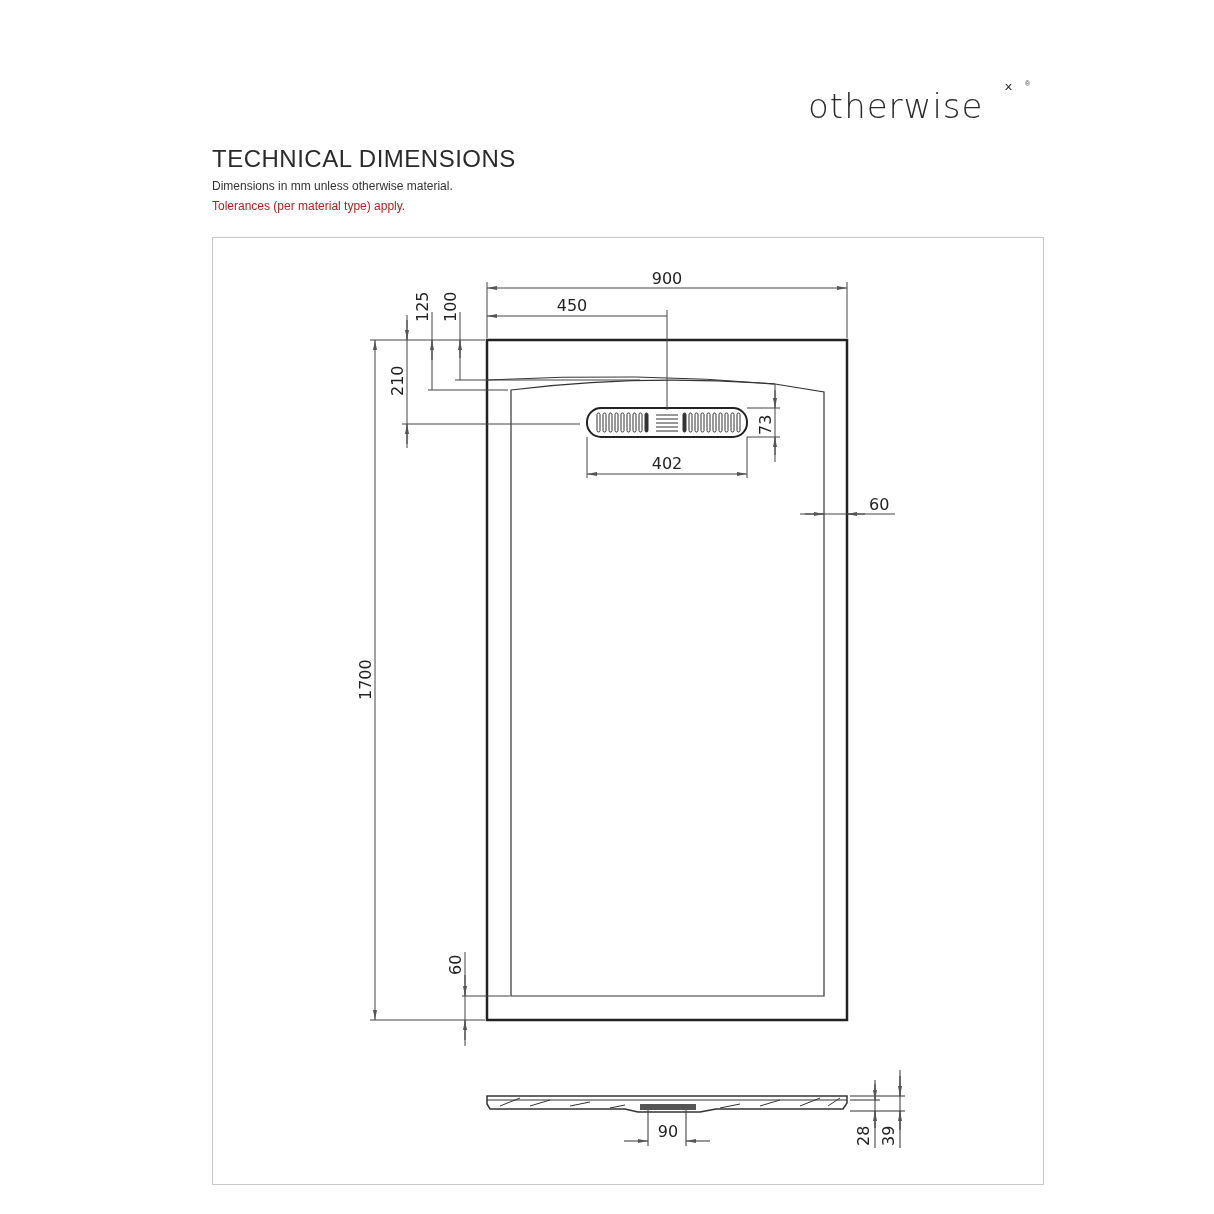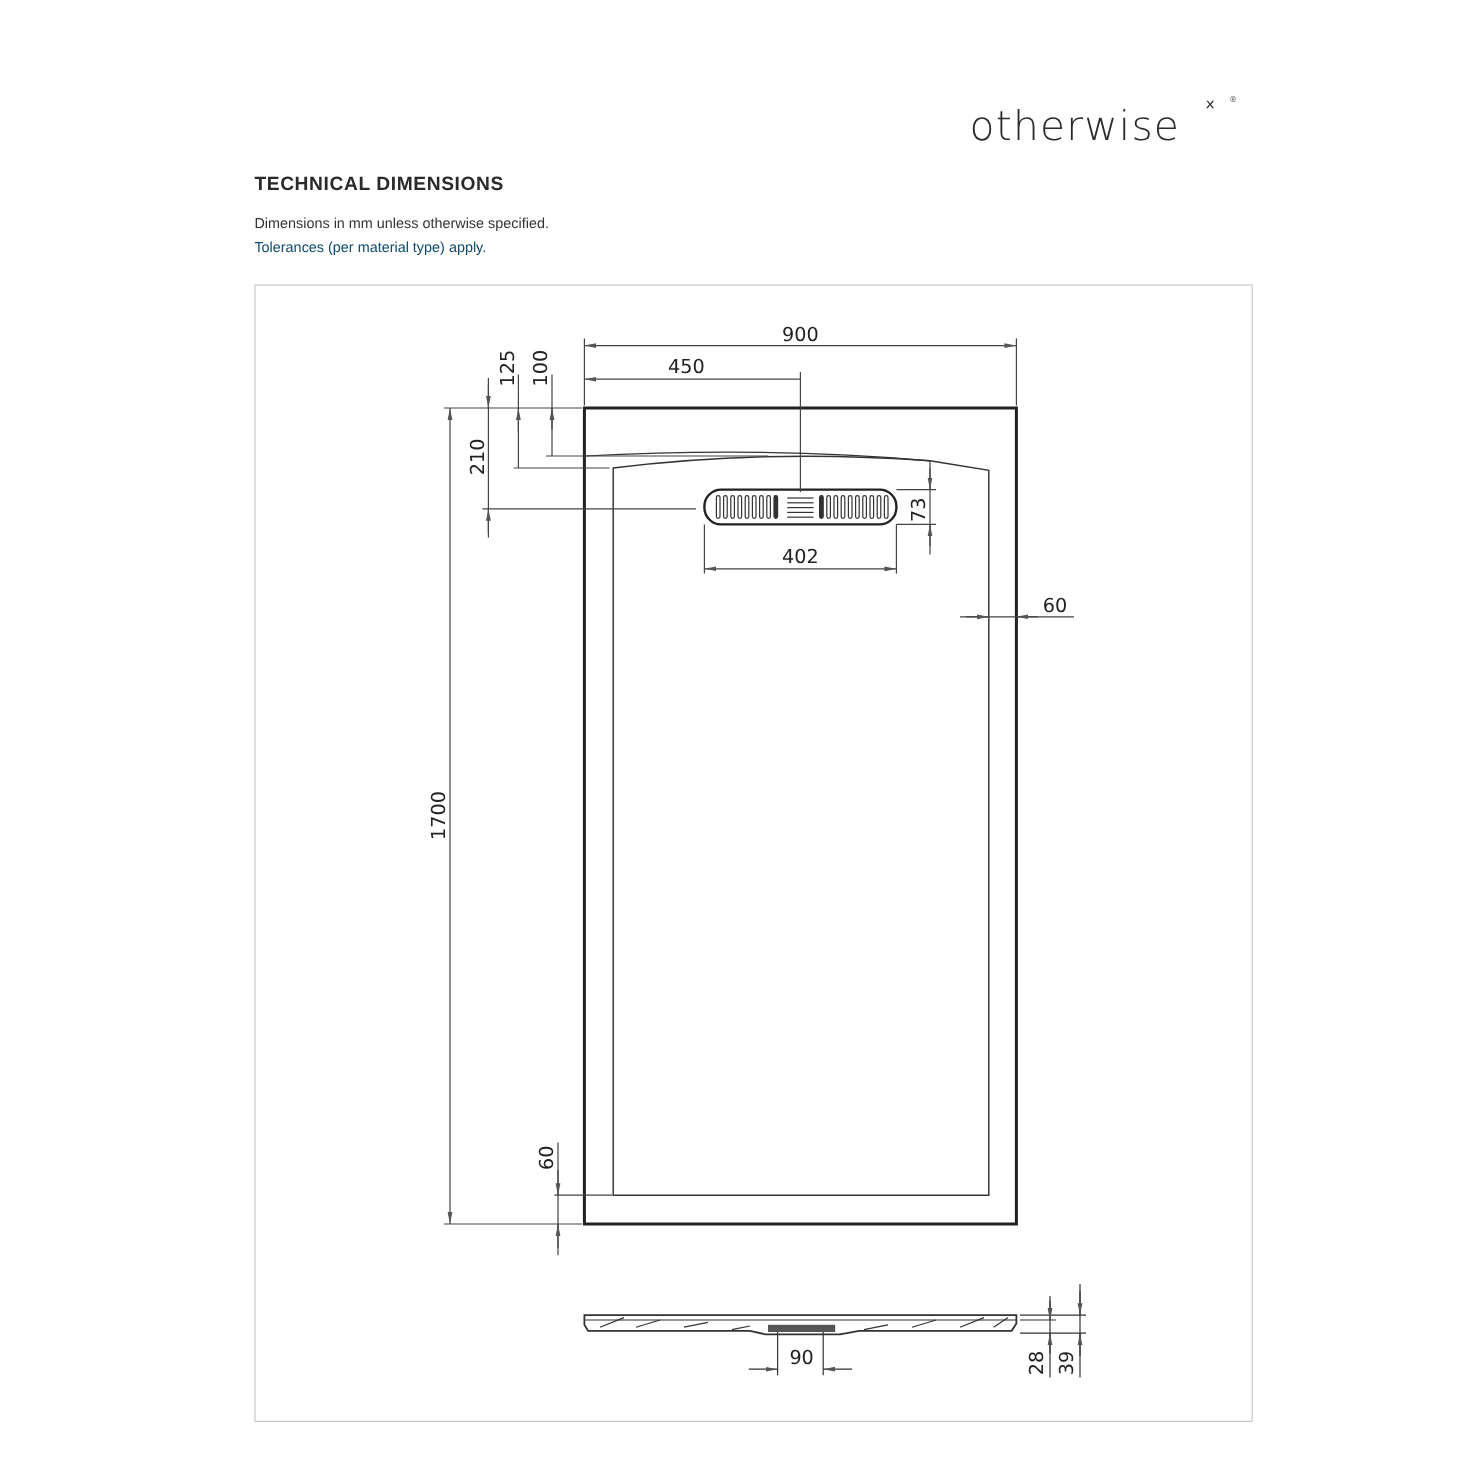--- a/index.html
+++ b/index.html
@@ -1,35 +1,35 @@
 <!DOCTYPE html>
 <html><head>
 <meta charset="utf-8">
 <style>
   html, body { margin: 0; padding: 0; background: #ffffff; }
   body { width: 1214px; height: 1214px; position: relative; overflow: hidden; font-family: "Liberation Sans", sans-serif; color: #2b2b2b; }
   .logo { position: absolute; left: 808px; top: 86px; font-family: "DejaVu Sans", sans-serif; font-size: 34px; letter-spacing: 1px; color: #2a2a2a; font-weight: 300; }
   .logo-x { position: absolute; left: 1004px; top: 78px; font-family: "DejaVu Sans", sans-serif; font-size: 20px; color: #2a2a2a; }
   .logo-reg { position: absolute; left: 1025px; top: 80px; font-size: 7px; color: #444; }
-  .title { position: absolute; left: 212px; top: 145px; font-size: 16px; font-weight: bold; letter-spacing: 0.5px; color: #2a2a2a; }
+  .title { position: absolute; left: 212px; top: 145px; font-size: 24px; font-weight: normal; letter-spacing: 0.5px; color: #2a2a2a; }
   .sub1 { position: absolute; left: 212px; top: 179px; font-size: 12px; color: #333; }
-  .sub2 { position: absolute; left: 212px; top: 199px; font-size: 12px; color: #0c4a6e; }
+  .sub2 { position: absolute; left: 212px; top: 199px; font-size: 12px; color: #b91c1c; }
   .frame { position: absolute; left: 212px; top: 237px; width: 832px; height: 948px; border: 1px solid #c8c8c8; box-sizing: border-box; }
   svg.drawing { position: absolute; left: 0; top: 0; }
   .dimtext { font-family: "DejaVu Sans", sans-serif; font-size: 16px; fill: #222; }
 </style>
 </head>
 <body>
 
 <div class="logo">otherwise</div>
 <div class="logo-x">ˣ</div>
 <div class="logo-reg">®</div>
 
 <div class="title">TECHNICAL DIMENSIONS</div>
-<div class="sub1">Dimensions in mm unless otherwise specified.</div>
+<div class="sub1">Dimensions in mm unless otherwise material.</div>
 <div class="sub2">Tolerances (per material type) apply.</div>
 
 <div class="frame"></div>
 
 <svg class="drawing" width="1214" height="1214" viewBox="0 0 1214 1214">
   <defs>
     <marker id="arr" viewBox="0 0 10 6" refX="10" refY="3" markerWidth="10" markerHeight="6" orient="auto-start-reverse">
       <path d="M0,1 L10,3 L0,5 Z" fill="#555"></path>
     </marker>
   </defs>

